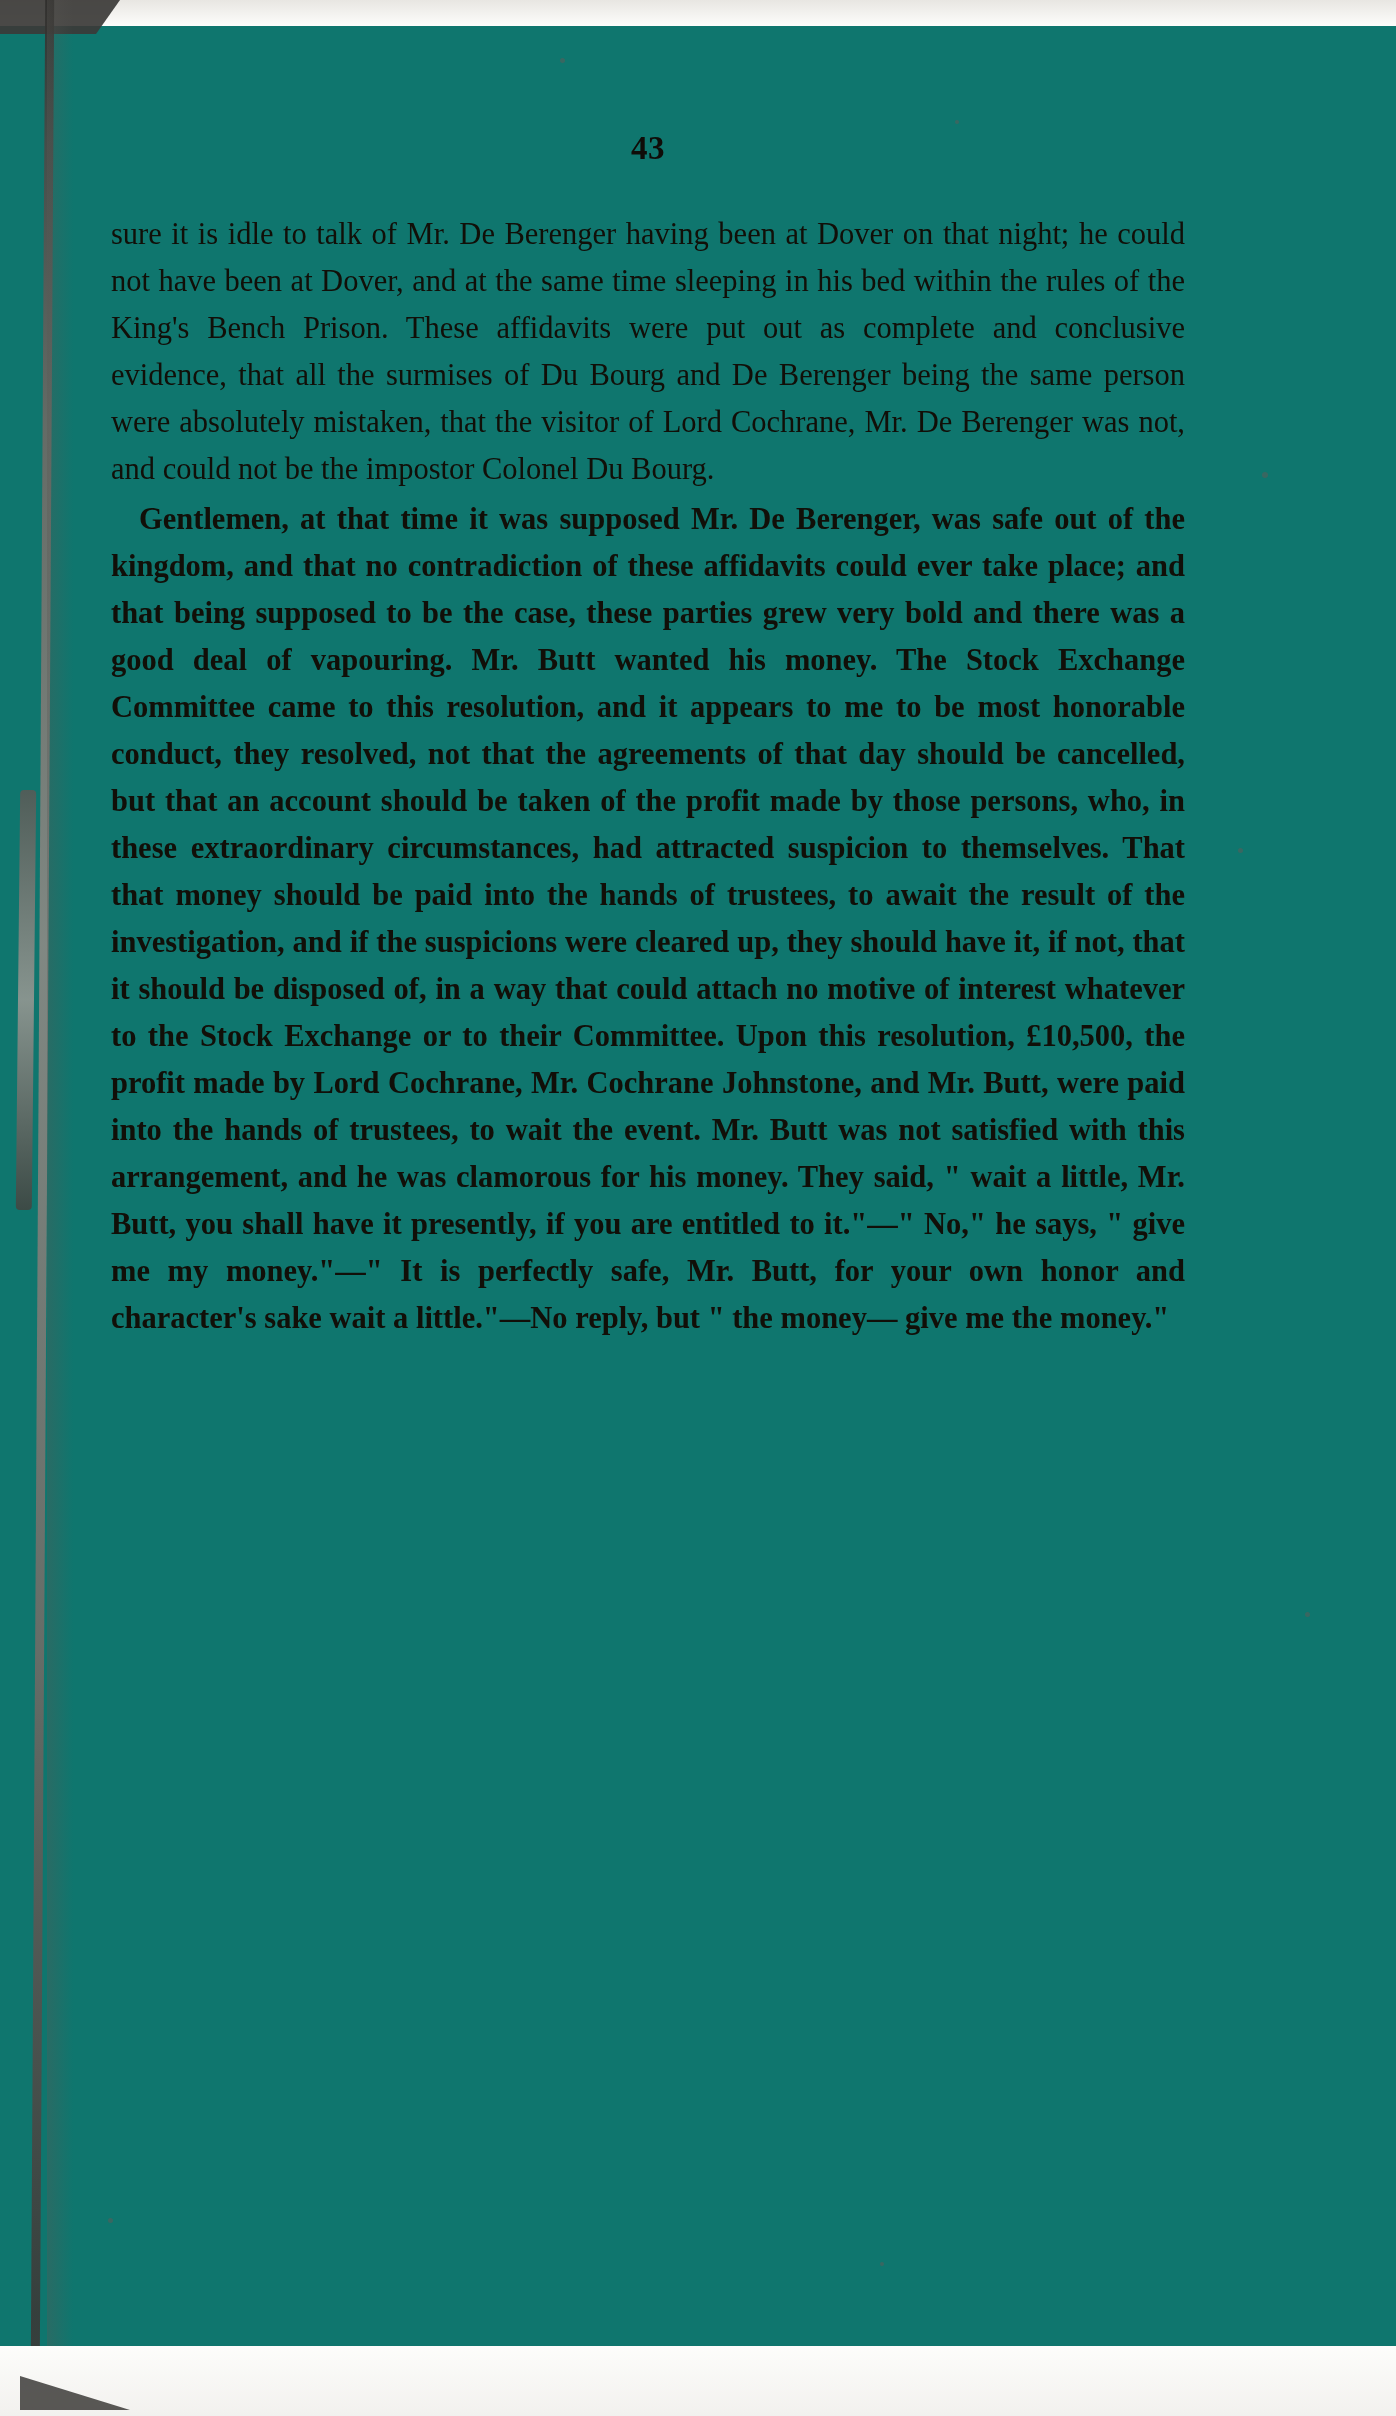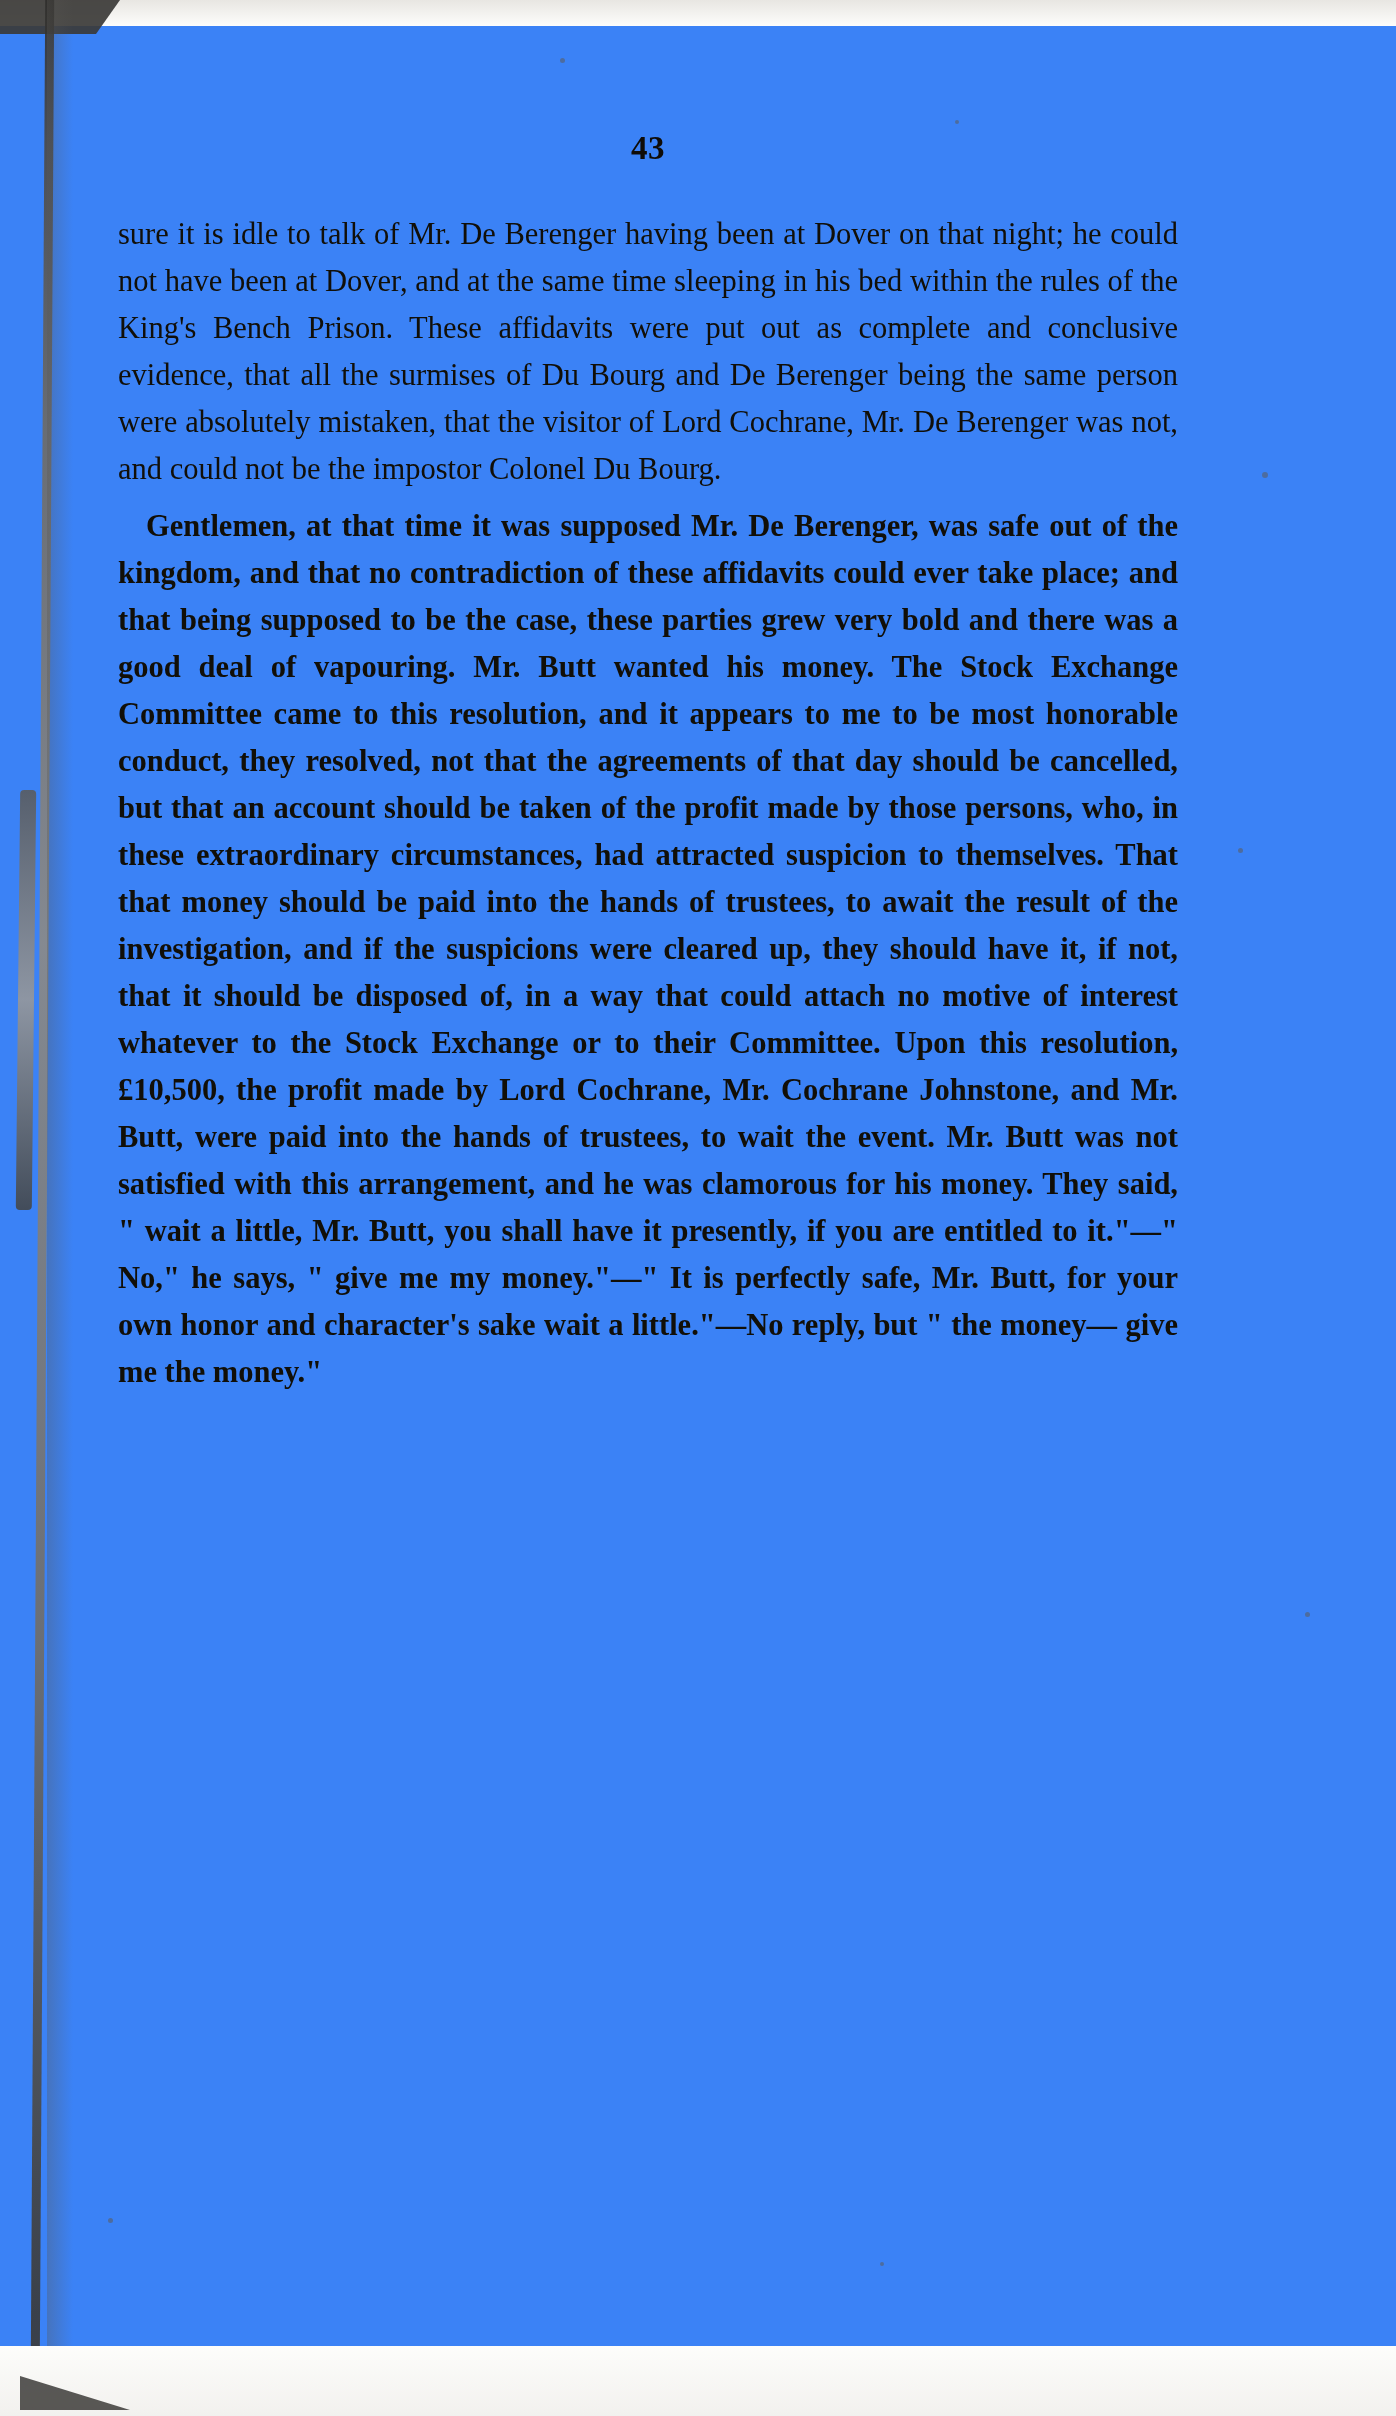--- a/index.html
+++ b/index.html
@@ -12,21 +12,21 @@
     height: 2416px;
     position: relative;
     overflow: hidden;
     font-family: "Liberation Serif", serif;
   }
 
   
   #scan-page {
     position: absolute;
     inset: 0;
-    background: #3b82f6;
+    background: #0f766e;
   }
 
   
   #scan-edge-top {
     position: absolute;
     top: 0;
     left: 0;
     width: 1396px;
     height: 26px;
     background: linear-gradient(180deg, #e8e6e2 0%, #fdfdfb 100%);
@@ -116,21 +116,21 @@
     font-family: "Liberation Serif", serif;
   }
 
   .para {
     color: #17150f;
     font-size: 30.5px;
     line-height: 47px;
     text-align: justify;
     text-justify: inter-word;
     font-family: "Liberation Serif", serif;
-    margin: 10px;
+    margin: 3px;
   }
   .para + .para {
     text-indent: 28px;
     font-weight: bold;
   }
   .para.indent-first {
     text-indent: 0;
   }
 
   

